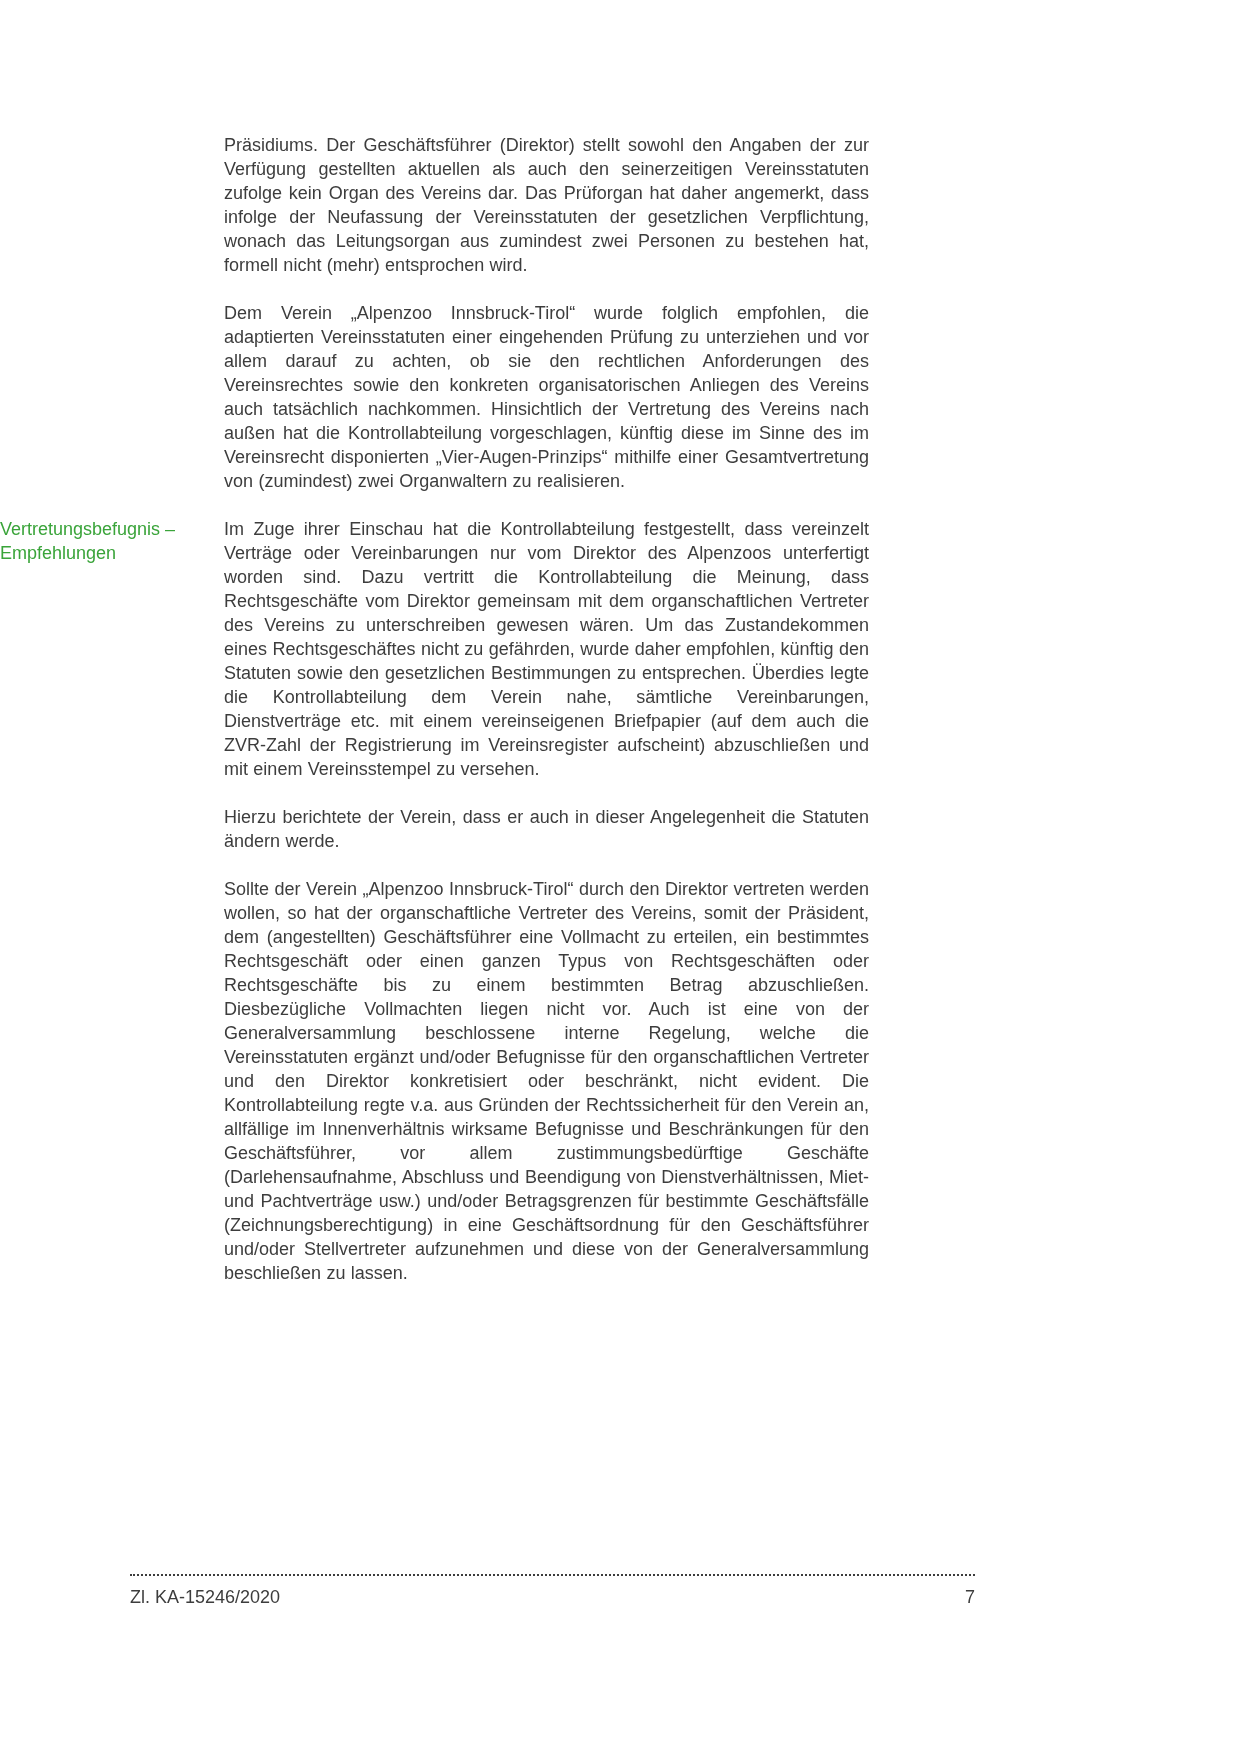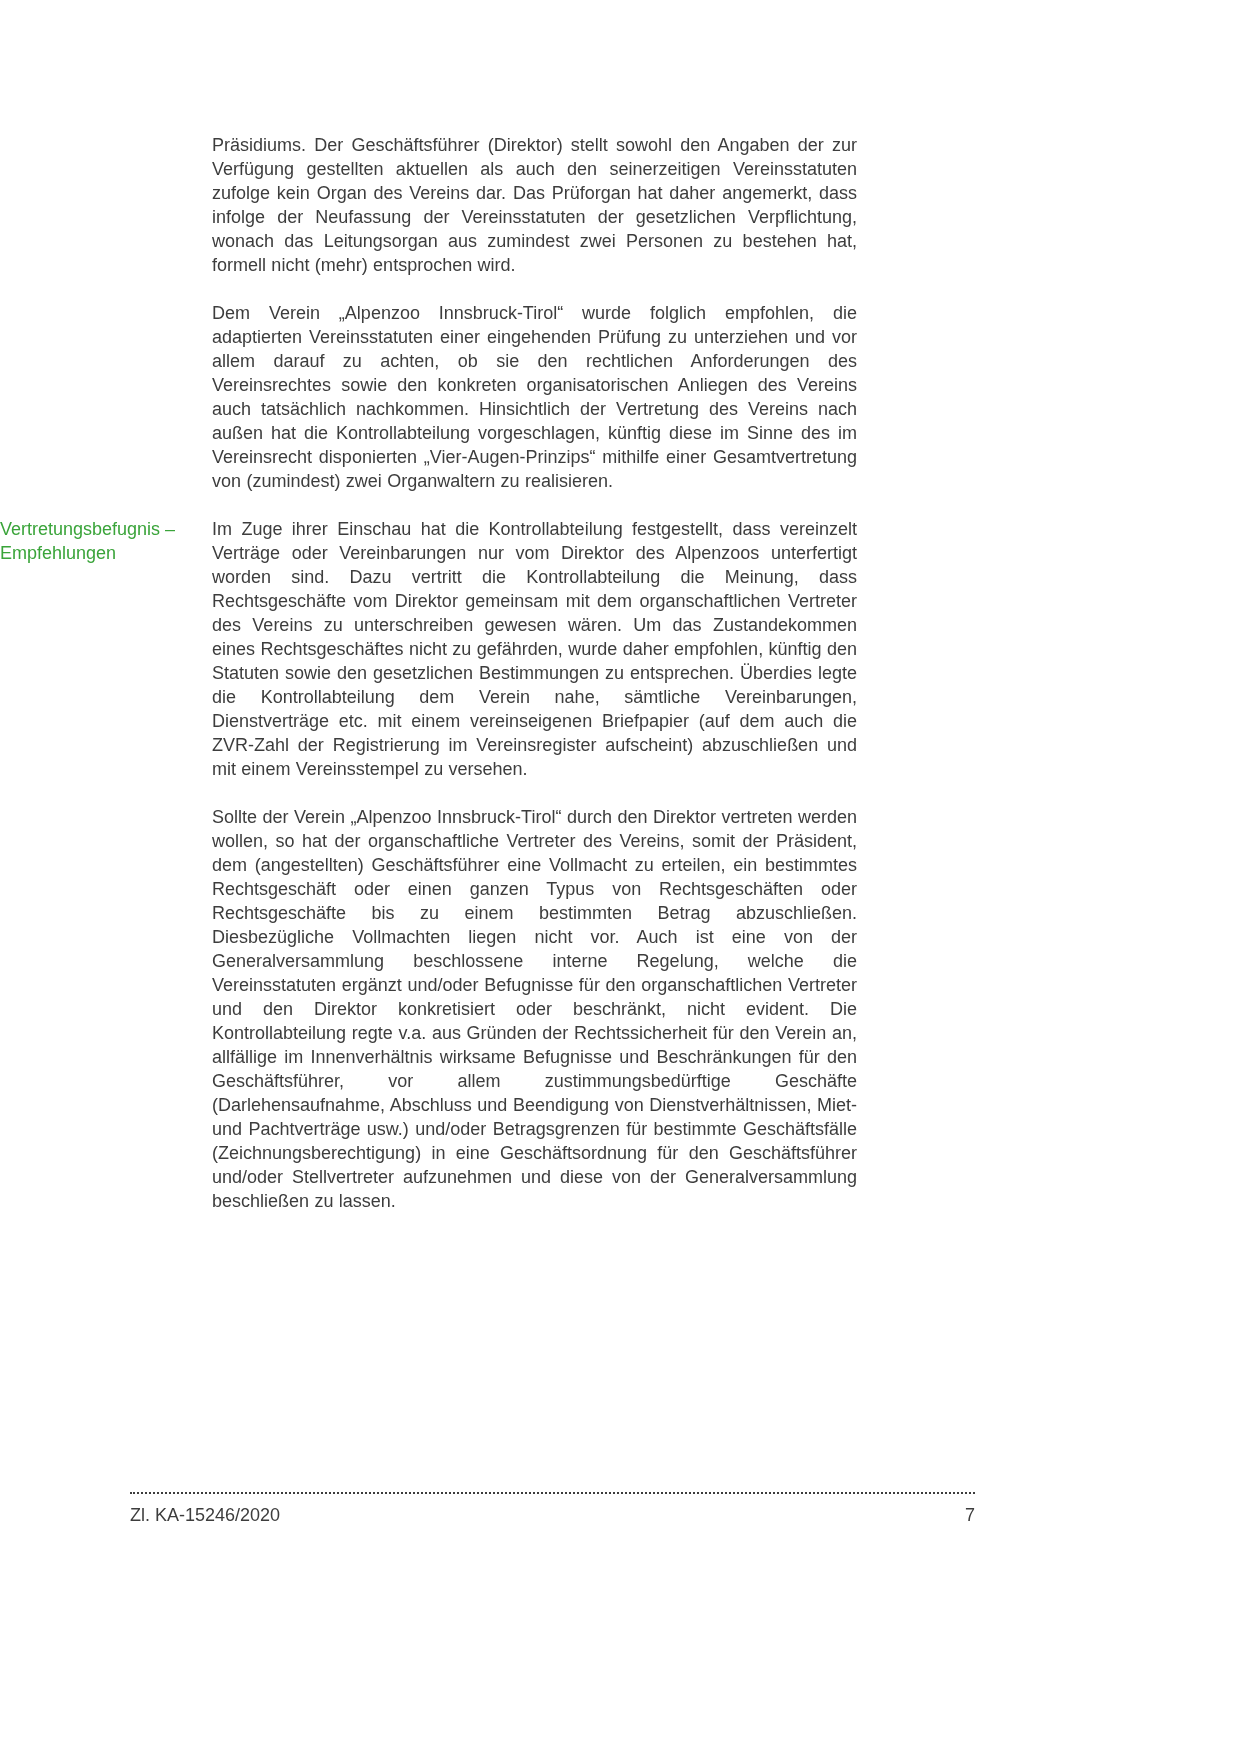--- a/index.html
+++ b/index.html
@@ -36,25 +36,26 @@
     box-sizing: border-box;
     color: var(--margin-label-color, #3aa43a);
   }
   .text-col {
     flex: none;
     width: 645px;
     text-align: justify;
     hyphens: auto;
     -webkit-hyphens: auto;
     word-spacing: 0.02em;
+    margin-left: 12px;
   }
   .footer {
     position: absolute;
     left: 130px;
-    top: 1490px;
+    top: 1572px;
     width: 845px;
   }
   .dotted-line {
     height: 2px;
     border-bottom: 2px dotted var(--body-text-color, #3d3d3d);
   }
   .footer-row {
     display: flex;
     justify-content: space-between;
     align-items: baseline;
@@ -80,20 +81,24 @@
       <div class="label-col"></div>
       <div class="text-col">Dem Verein „Alpenzoo Innsbruck-Tirol“ wurde folglich empfohlen, die adaptierten Vereinsstatuten einer eingehenden Prüfung zu unterziehen und vor allem darauf zu achten, ob sie den rechtlichen Anforderungen des Vereinsrechtes sowie den konkreten organisatorischen Anliegen des Vereins auch tatsächlich nachkommen. Hinsichtlich der Vertretung des Vereins nach außen hat die Kontrollabteilung vorgeschlagen, künftig diese im Sinne des im Vereinsrecht disponierten „Vier-Augen-Prinzips“ mithilfe einer Gesamtvertretung von (zumindest) zwei Organwaltern zu realisieren.</div>
     </div>
 
 
     <div class="section-row">
       <div class="label-col">Vertretungsbefugnis – Empfehlungen</div>
       <div class="text-col">Im Zuge ihrer Einschau hat die Kontrollabteilung festgestellt, dass vereinzelt Verträge oder Vereinbarungen nur vom Direktor des Alpenzoos unterfertigt worden sind. Dazu vertritt die Kontrollabteilung die Meinung, dass Rechtsgeschäfte vom Direktor gemeinsam mit dem organschaftlichen Vertreter des Vereins zu unterschreiben gewesen wären. Um das Zustandekommen eines Rechtsgeschäftes nicht zu gefährden, wurde daher empfohlen, künftig den Statuten sowie den gesetzlichen Bestimmungen zu entsprechen. Überdies legte die Kontrollabteilung dem Verein nahe, sämtliche Vereinbarungen, Dienstverträge etc. mit einem vereinseigenen Briefpapier (auf dem auch die ZVR-Zahl der Registrierung im Vereinsregister aufscheint) abzuschließen und mit einem Vereinsstempel zu versehen.</div>
     </div>
 
+    <div class="section-row">
+      <div class="label-col"></div>
+      <div class="text-col">Hierzu berichtete der Verein, dass er auch in dieser Angelegenheit die Statuten ändern werde.</div>
+    </div>
 
     <div class="section-row">
       <div class="label-col"></div>
       <div class="text-col">Sollte der Verein „Alpenzoo Innsbruck-Tirol“ durch den Direktor vertreten werden wollen, so hat der organschaftliche Vertreter des Vereins, somit der Präsident, dem (angestellten) Geschäftsführer eine Vollmacht zu erteilen, ein bestimmtes Rechtsgeschäft oder einen ganzen Typus von Rechtsgeschäften oder Rechtsgeschäfte bis zu einem bestimmten Betrag abzuschließen. Diesbezügliche Vollmachten liegen nicht vor. Auch ist eine von der Generalversammlung beschlossene interne Regelung, welche die Vereinsstatuten ergänzt und/oder Befugnisse für den organschaftlichen Vertreter und den Direktor konkretisiert oder beschränkt, nicht evident. Die Kontrollabteilung regte v.a. aus Gründen der Rechtssicherheit für den Verein an, allfällige im Innenverhältnis wirksame Befugnisse und Beschränkungen für den Geschäftsführer, vor allem zustimmungsbedürftige Geschäfte (Darlehensaufnahme, Abschluss und Beendigung von Dienstverhältnissen, Miet- und Pachtverträge usw.) und/oder Betragsgrenzen für bestimmte Geschäftsfälle (Zeichnungsberechtigung) in eine Geschäftsordnung für den Geschäftsführer und/oder Stellvertreter aufzunehmen und diese von der Generalversammlung beschließen zu lassen.</div>
     </div>
 
   </div>
 
   <div class="footer">
     <div class="dotted-line"></div>

